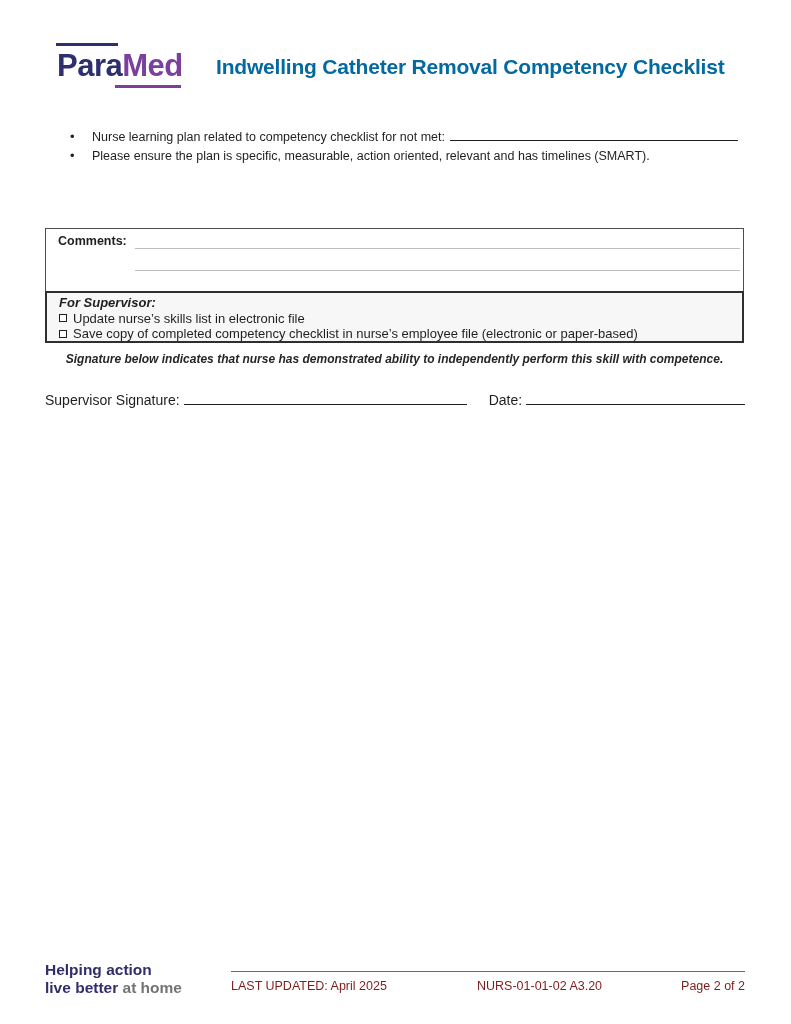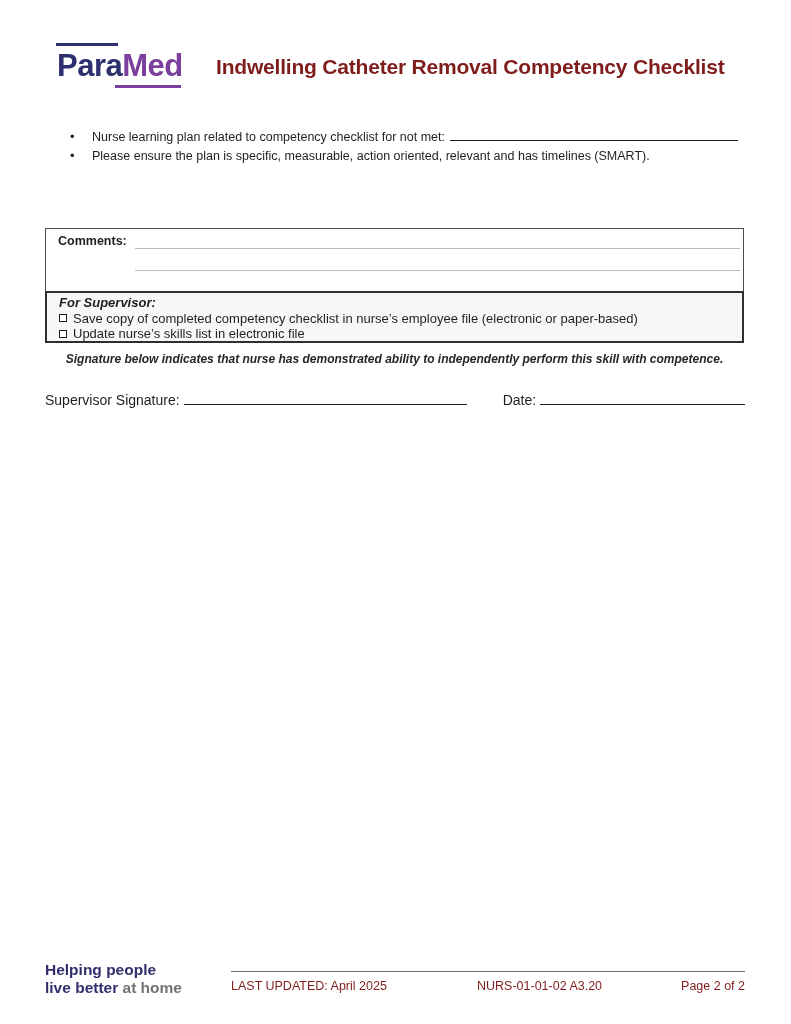--- a/index.html
+++ b/index.html
@@ -17,21 +17,21 @@
   
   .logo { position: absolute; left: 45px; top: 43px; width: 140px; height: 48px; }
   .logo-line-top  { position: absolute; left: 11px; top: 0;    width: 62px; height: 3px; background: #2d2f6f; }
   .logo-text { position: absolute; left: 0; top: 7px; font-size: 31px; font-weight: bold; line-height: 1; letter-spacing: -0.5px; white-space: nowrap; }
   .lp1 { color: #2d2f6f; margin-left: 12px; }
   .lp2 { color: #7b3f9d; }
   .logo-line-bottom { position: absolute; left: 70px; top: 42px; width: 66px; height: 3px; background: #7b3f9d; }
 
   .title {
     position: absolute; left: 216px; top: 55px; width: 530px;
-    font-size: 21px; font-weight: bold; color: #7f1d1d; letter-spacing: -0.2px;
+    font-size: 21px; font-weight: bold; color: #0369a1; letter-spacing: -0.2px;
     white-space: nowrap;
   }
 
   
   .bullets { position: absolute; left: 70px; top: 128px; width: 668px; font-size: 12.5px; line-height: 17.5px; }
   .bullet-row { display: flex; align-items: baseline; }
   .dot { flex: 0 0 22px; width: 22px; font-size: 13px; }
   .b-text { white-space: nowrap; }
   .fill-line { flex: 1; height: 13px; margin-left: 5px; border-bottom: 1.3px solid #1f1f1f; }
 
@@ -63,21 +63,21 @@
     position: absolute; left: 45px; top: 352px; width: 699px;
     text-align: center; font-size: 12px; font-weight: bold; font-style: italic; color: #262626;
   }
   .sig-row {
     position: absolute; left: 45px; top: 391px; width: 700px;
     display: flex; align-items: baseline; font-size: 14px;
   }
   .sig-label { white-space: nowrap; }
   .sig-line { height: 14px; border-bottom: 1.3px solid #1f1f1f; }
   .w1 { width: 283px; margin-left: 4px; }
-  .date-label { margin-left: 36px; }
+  .date-label { margin-left: 22px; }
   .w2 { flex: 1; margin-left: 4px; }
 
   
   .footer-brand {
     position: absolute; left: 45px; top: 961px;
     font-size: 15.5px; font-weight: bold; line-height: 18px; color: #312e6b;
   }
   .footer-brand .accent { color: #737373; }
   .footer-meta {
     position: absolute; left: 231px; top: 971px; width: 514px;
@@ -118,39 +118,39 @@
     <div class="rule r2"></div>
     <div class="rule r3"></div>
     <div class="rule r4"></div>
     <div class="rule r5"></div>
   </div>
 
   <div class="supervisor-box">
     <div class="sup-heading">For Supervisor:</div>
     <div class="check-row">
       <span class="checkbox"></span>
-      <span>Save copy of completed competency checklist in nurse’s employee file (electronic or paper-based)</span>
+      <span>Update nurse’s skills list in electronic file</span>
     </div>
     <div class="check-row">
       <span class="checkbox"></span>
-      <span>Update nurse’s skills list in electronic file</span>
+      <span>Save copy of completed competency checklist in nurse’s employee file (electronic or paper-based)</span>
     </div>
   </div>
 
   <div class="sig-note">Signature below indicates that nurse has demonstrated ability to independently perform this skill with competence.</div>
 
   <div class="sig-row">
     <span class="sig-label">Supervisor Signature:</span>
     <span class="sig-line w1"></span>
     <span class="sig-label date-label">Date:</span>
     <span class="sig-line w2"></span>
   </div>
 
   <div class="footer-brand">
-    <div>Helping people</div>
+    <div>Helping action</div>
     <div><span>live better </span><span class="accent">at home</span></div>
   </div>
   <div class="footer-meta">
     <span class="fm-left">LAST UPDATED: April 2025</span>
     <span class="fm-mid">NURS-01-01-02 A3.20</span>
     <span class="fm-right">Page 2 of 2</span>
   </div>
 
 </div>
 

